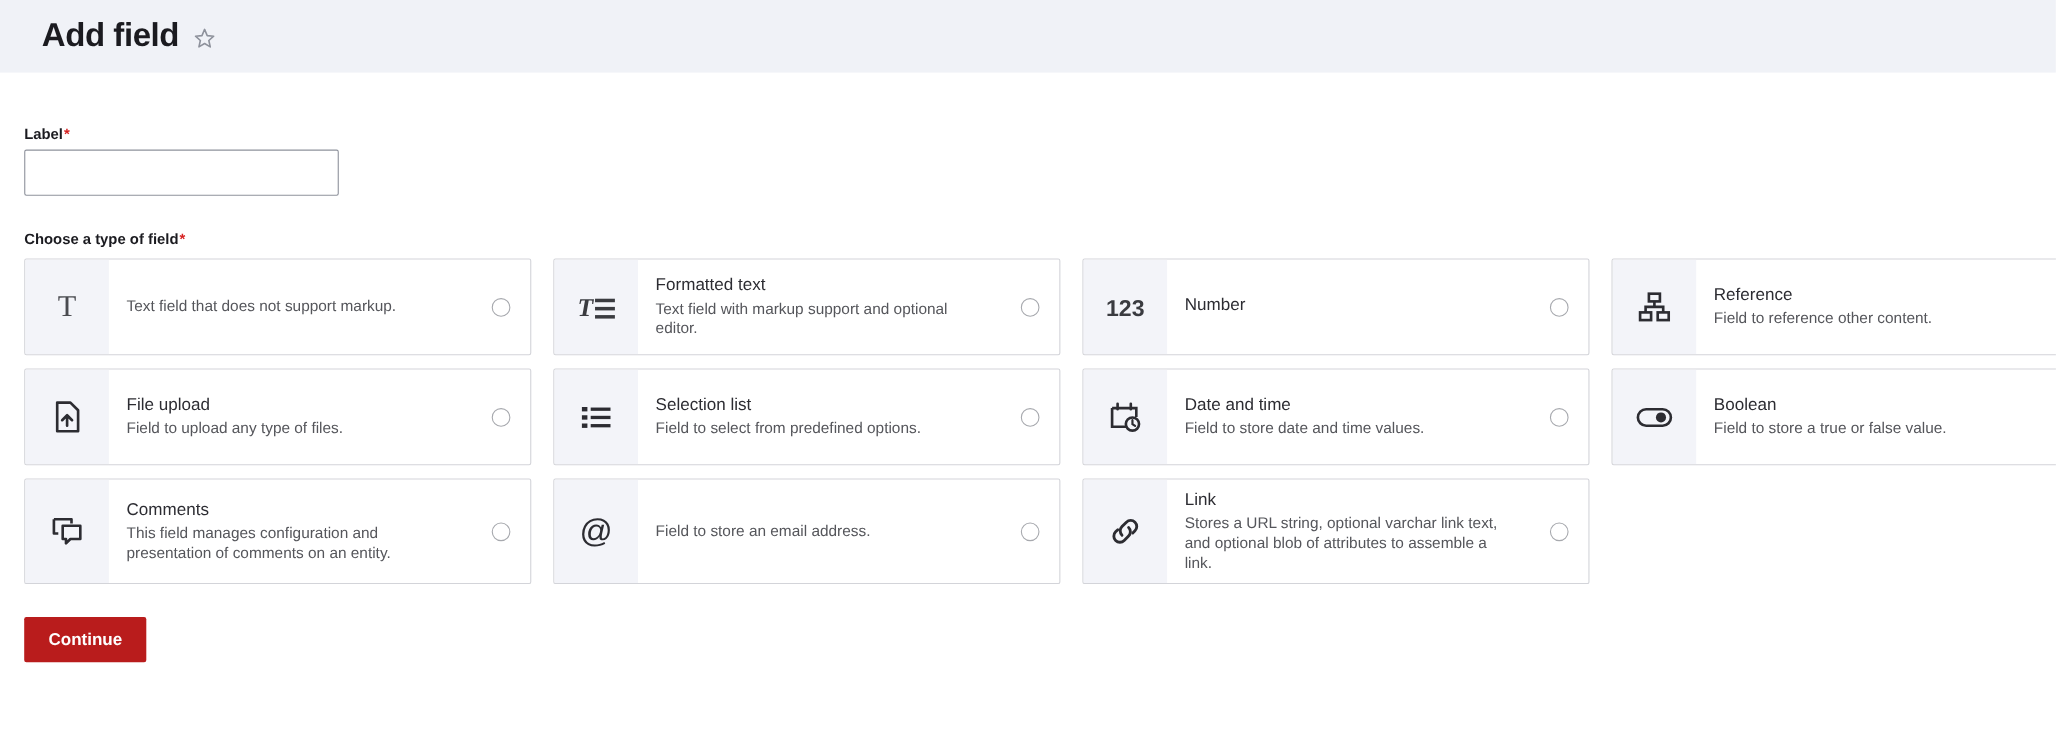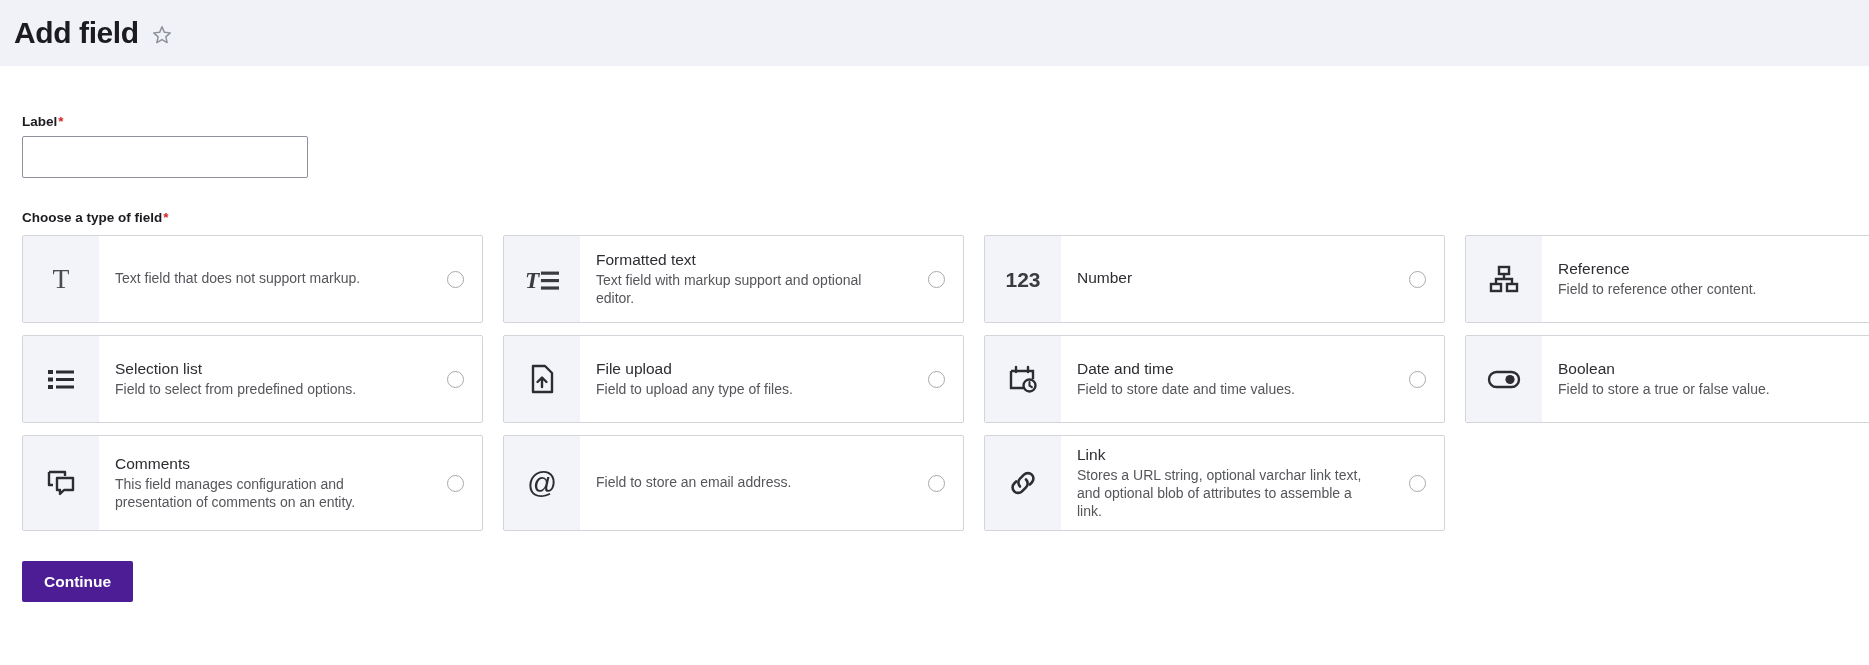--- a/index.html
+++ b/index.html
@@ -10,21 +10,21 @@
     background: #ffffff;
     font-family: "Liberation Sans", sans-serif;
     color: #2c2c32;
     overflow: hidden;
   }
 
   
   .page-header {
     background: #f0f2f7;
     height: 66px;
-    padding: 0 14px;
+    padding: 0 38px;
     display: flex;
     align-items: center;
     gap: 12px;
   }
   .page-title {
     font-size: 30px;
     font-weight: bold;
     letter-spacing: -0.4px;
     color: #1b1b20;
     line-height: 1;
@@ -130,21 +130,21 @@
     height: 17px;
     border-radius: 50%;
     border: 1px solid #a7a9ae;
     background: #fff;
     cursor: pointer;
   }
 
   
   .continue-row { margin-top: 30px; }
   .continue-btn {
-    background: #4c1d95;
+    background: #b91c1c;
     color: #ffffff;
     border: none;
     border-radius: 2px;
     font-family: "Liberation Sans", sans-serif;
     font-size: 15.5px;
     font-weight: bold;
     padding: 0 22px;
     height: 41px;
     cursor: pointer;
     text-align: right;
@@ -234,56 +234,56 @@
       </div>
       <div class="card-text">
         <div class="card-title">Reference</div>
         <div class="card-desc">Field to reference other content.</div>
       </div>
 
     </div>
 
     <div class="type-card">
       <div class="icon-tile">
+        <svg viewBox="0 0 32 32" width="32" height="32">
+          <path d="M7 3 h12 l7 7 v19 H7 Z" fill="none" stroke="#2c2c32" stroke-width="2.4" stroke-linejoin="round"></path>
+          <path d="M16 24 v-9 M11.5 19 L16 14.5 L20.5 19" fill="none" stroke="#2c2c32" stroke-width="2.4" stroke-linecap="round" stroke-linejoin="round"></path>
+        </svg>
+      </div>
+      <div class="card-text">
+        <div class="card-title">File upload</div>
+        <div class="card-desc">Field to upload any type of files.</div>
+      </div>
+      <div class="radio-wrap">
+        <div class="radio"></div>
+      </div>
+    </div>
+
+    <div class="type-card">
+      <div class="icon-tile">
         <svg viewBox="0 0 32 32" width="32" height="32" fill="#2c2c32">
           <rect x="3" y="7" width="5" height="4"></rect>
           <rect x="3" y="14.5" width="5" height="4"></rect>
           <rect x="3" y="22" width="5" height="4"></rect>
           <rect x="11" y="7.5" width="18" height="3"></rect>
           <rect x="11" y="15" width="18" height="3"></rect>
           <rect x="11" y="22.5" width="18" height="3"></rect>
         </svg>
       </div>
       <div class="card-text">
         <div class="card-title">Selection list</div>
         <div class="card-desc">Field to select from predefined options.</div>
       </div>
       <div class="radio-wrap">
         <div class="radio"></div>
       </div>
     </div>
 
     <div class="type-card">
       <div class="icon-tile">
-        <svg viewBox="0 0 32 32" width="32" height="32">
-          <path d="M7 3 h12 l7 7 v19 H7 Z" fill="none" stroke="#2c2c32" stroke-width="2.4" stroke-linejoin="round"></path>
-          <path d="M16 24 v-9 M11.5 19 L16 14.5 L20.5 19" fill="none" stroke="#2c2c32" stroke-width="2.4" stroke-linecap="round" stroke-linejoin="round"></path>
-        </svg>
-      </div>
-      <div class="card-text">
-        <div class="card-title">File upload</div>
-        <div class="card-desc">Field to upload any type of files.</div>
-      </div>
-      <div class="radio-wrap">
-        <div class="radio"></div>
-      </div>
-    </div>
-
-    <div class="type-card">
-      <div class="icon-tile">
         <svg viewBox="0 0 32 32" width="32" height="32" fill="none" stroke="#2c2c32" stroke-width="2.4">
           <path d="M4 8 h22 v8 M4 8 v17 h13"></path>
           <path d="M9 4 v5 M21 4 v5" stroke-linecap="round"></path>
           <circle cx="22.5" cy="22.5" r="6"></circle>
           <path d="M22.5 19 v3.6 l2.4 1.6" stroke-width="2" stroke-linecap="round"></path>
         </svg>
       </div>
       <div class="card-text">
         <div class="card-title">Date and time</div>
         <div class="card-desc">Field to store date and time values.</div>

